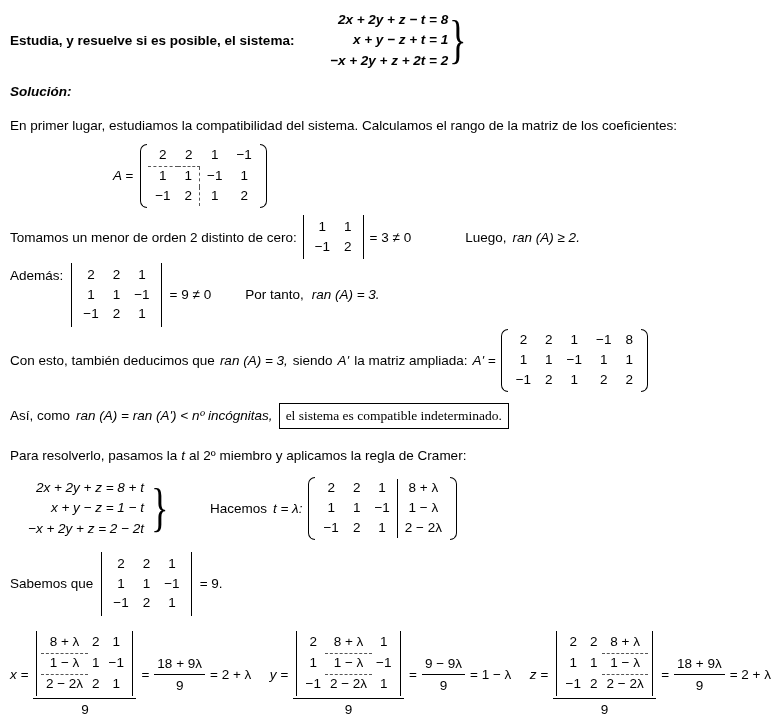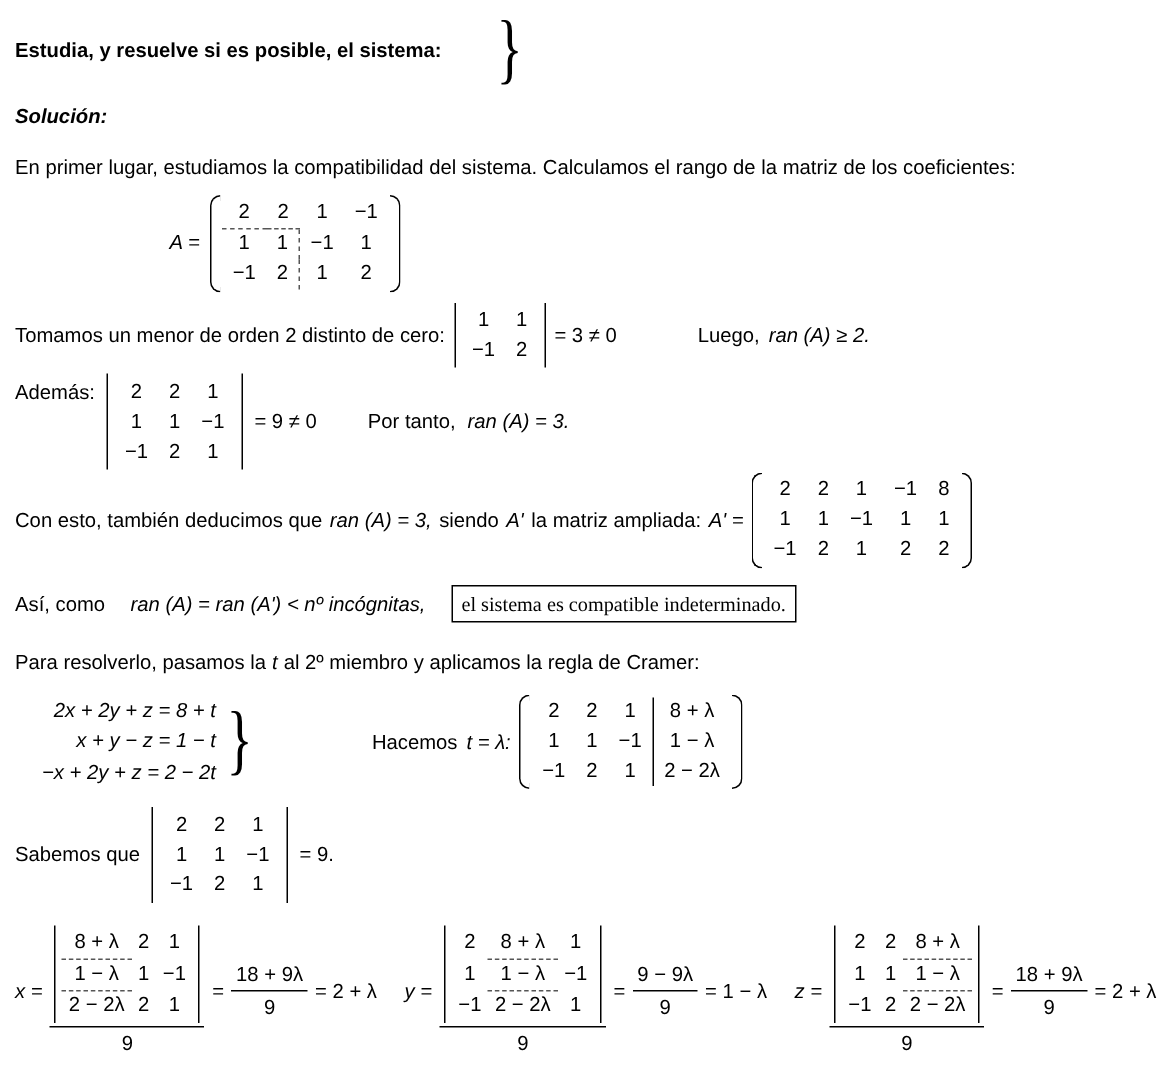--- a/index.html
+++ b/index.html
@@ -49,37 +49,42 @@
   .row-problem .stmt { width: 320px; }
   .solucion { margin-top: 12px; font-style: italic; }
   .para { margin-top: 17px; }
   .row-A { margin-top: 9px; margin-left: 103px; gap: 7px; }
   .row-minor { margin-top: 7px; gap: 6px; }
   .row-minor .luego { margin-left: 48px; }
   .row-ademas { margin-top: 4px; gap: 8px; }
   .row-ademas .lead { align-self: flex-start; margin-top: 4px; }
   .row-ademas .portanto { margin-left: 26px; }
   .row-conesto { margin-top: 2px; gap: 5px; }
-  .row-asi { margin-top: 11px; gap: 17px; }
+  .row-asi { margin-top: 11px; gap: 6px; }
   .row-para2 { margin-top: 18px; display: flex; gap: 4px; }
   .row-cramer { margin-top: 12px; margin-left: 18px; gap: 6px; }
-  .row-cramer .hacemos { margin-left: 66px; }
+  .row-cramer .hacemos { margin-left: 28px; }
   .row-sabemos { margin-top: 12px; gap: 8px; }
   .row-solutions { margin-top: 15px; display: flex; justify-content: space-between; align-items: center; }
   .row-solutions .mcell { padding: 1.5px 4.5px; }
   .sol { display: flex; align-items: center; gap: 5px; }
 </style>
 </head>
 <body>
 
 <div class="page">
 
   <div class="row row-problem">
     <div class="b stmt">Estudia, y resuelve si es posible, el sistema:</div>
     <div class="row">
+      <div class="sys b it">
+        <span>2x + 2y + z − t = 8</span>
+        <span>x + y − z + t = 1</span>
+        <span>−x + 2y + z + 2t = 2</span>
+      </div>
       <span class="brace">}</span>
     </div>
   </div>
 
   <div class="b it solucion">Solución:</div>
 
   <div class="para">En primer lugar, estudiamos la compatibilidad del sistema. Calculamos el rango de la matriz de los coeficientes:</div>
 
   <div class="row row-A">
     <span class="it">A =</span>

